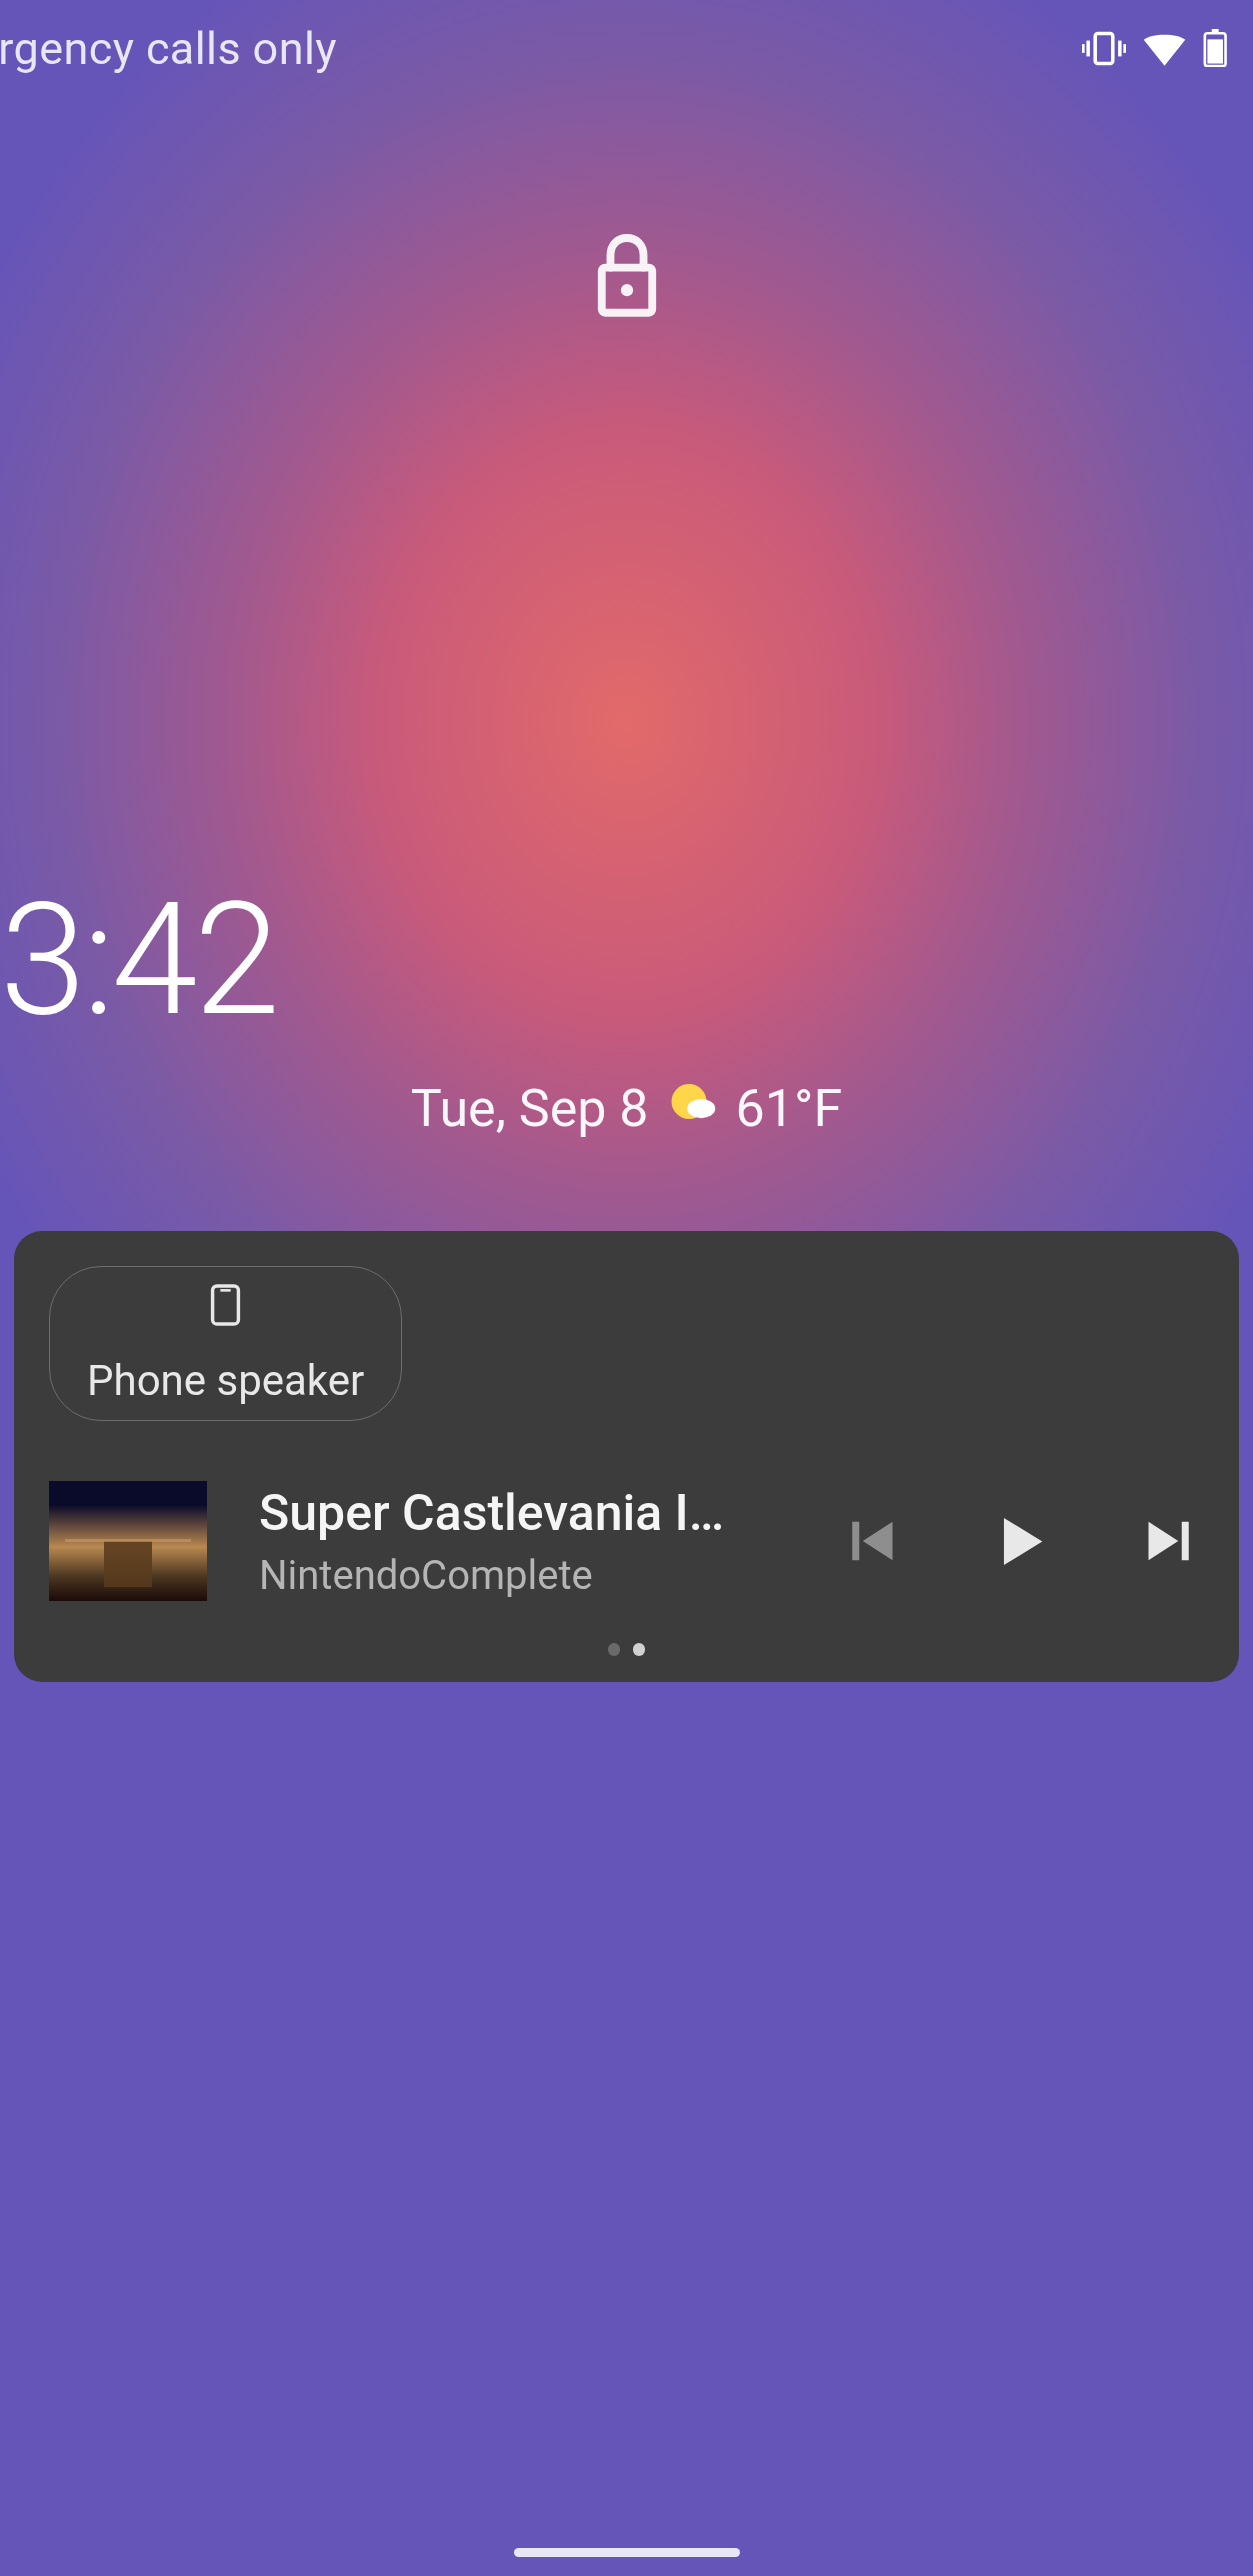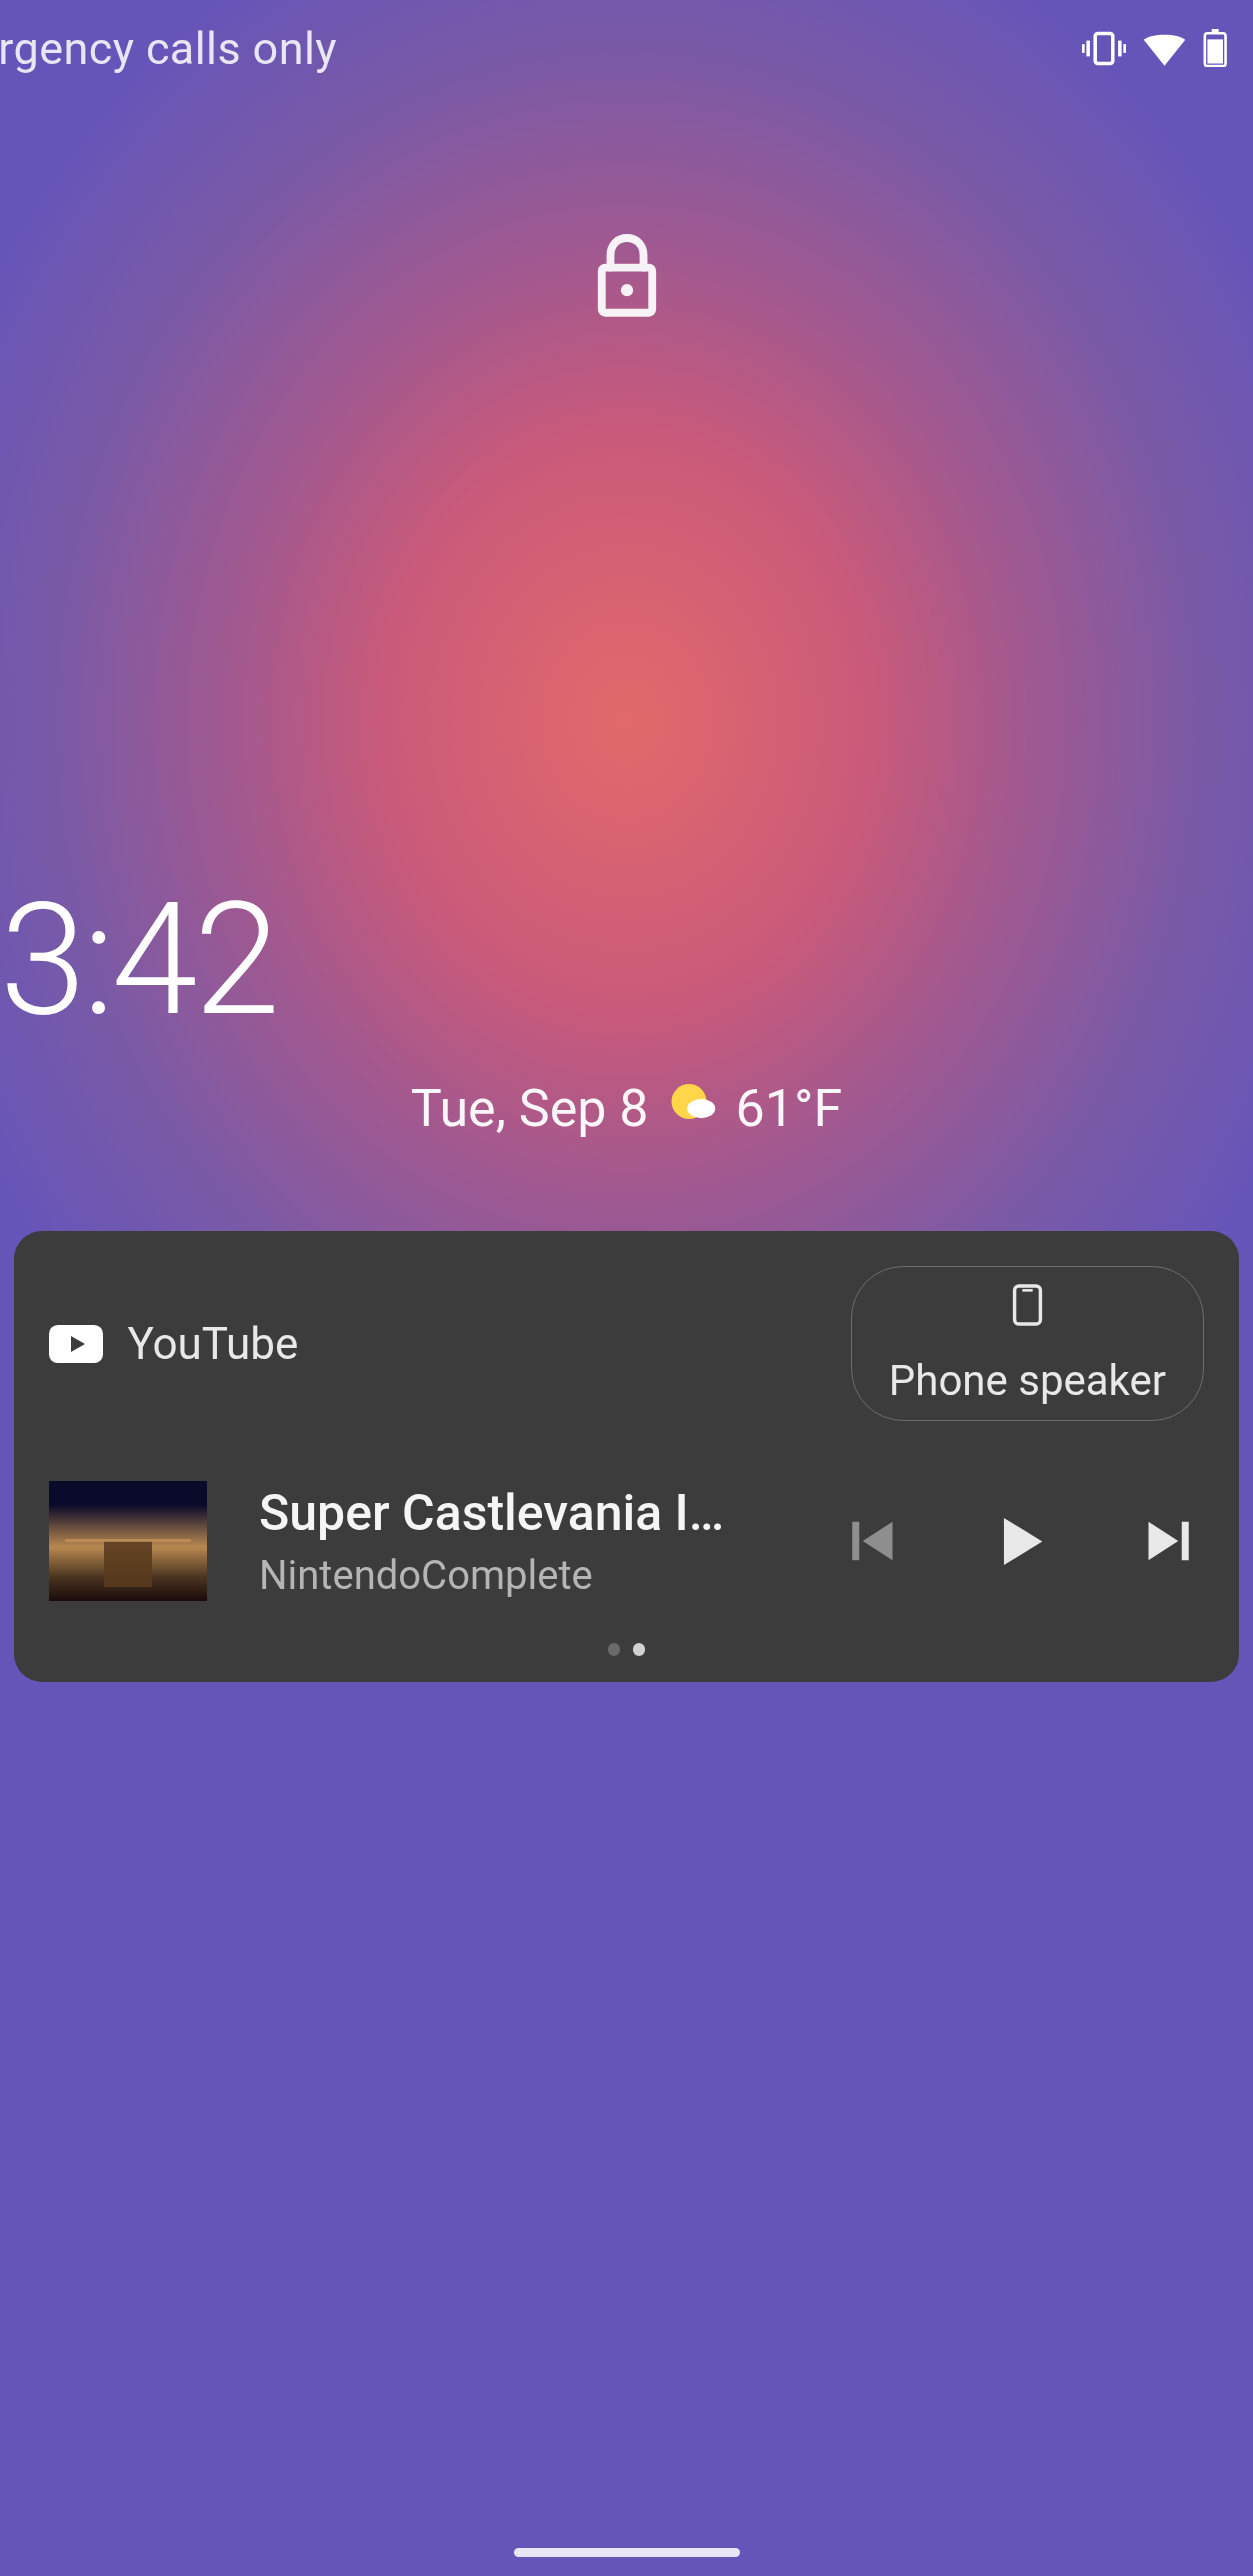--- a/index.html
+++ b/index.html
@@ -130,24 +130,20 @@
         <circle cx="24" cy="28" r="20" fill="#ffd54a"></circle>
         <ellipse cx="38" cy="36" rx="16" ry="11" fill="#fff"></ellipse>
       </svg>
     </span>
     <span>61°F</span>
   </div>
 </div>
 
 <div class="media-card">
   <div class="media-header">
-    <div class="media-app">
-      <span class="yt-logo"></span>
-      <span class="media-app-name">YouTube</span>
-    </div>
     <div class="output-chip">
       <span>
         <svg width="31" height="44" viewBox="0 0 36 50" fill="none">
           <rect x="3" y="3" width="30" height="44" rx="5" stroke="#e8e8e8" stroke-width="4"></rect>
           <line x1="12" y1="8" x2="24" y2="8" stroke="#e8e8e8" stroke-width="3"></line>
         </svg>
       </span>
       <span>Phone speaker</span>
     </div>
   </div>

